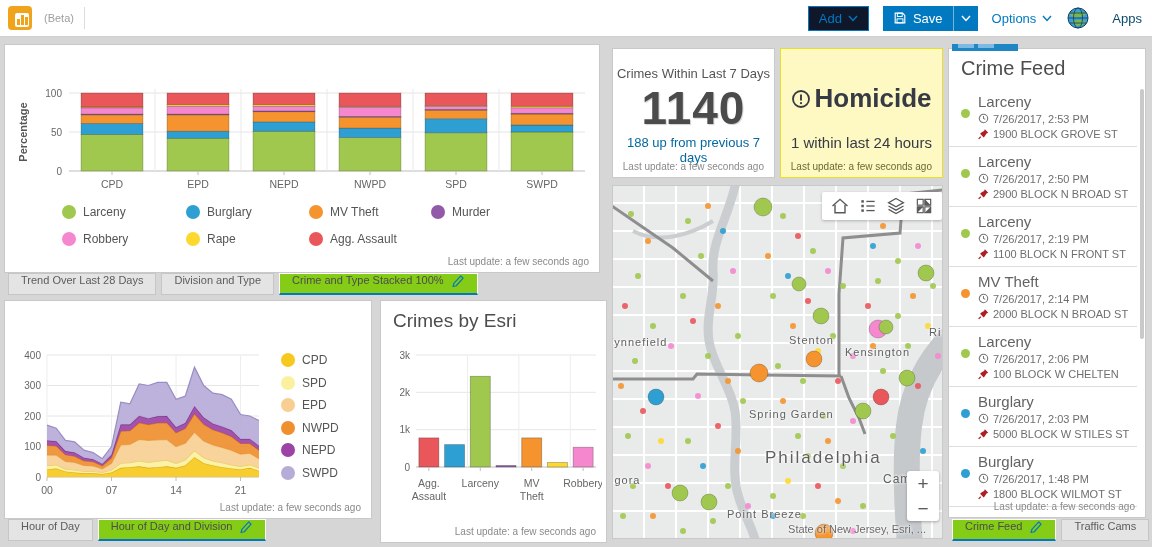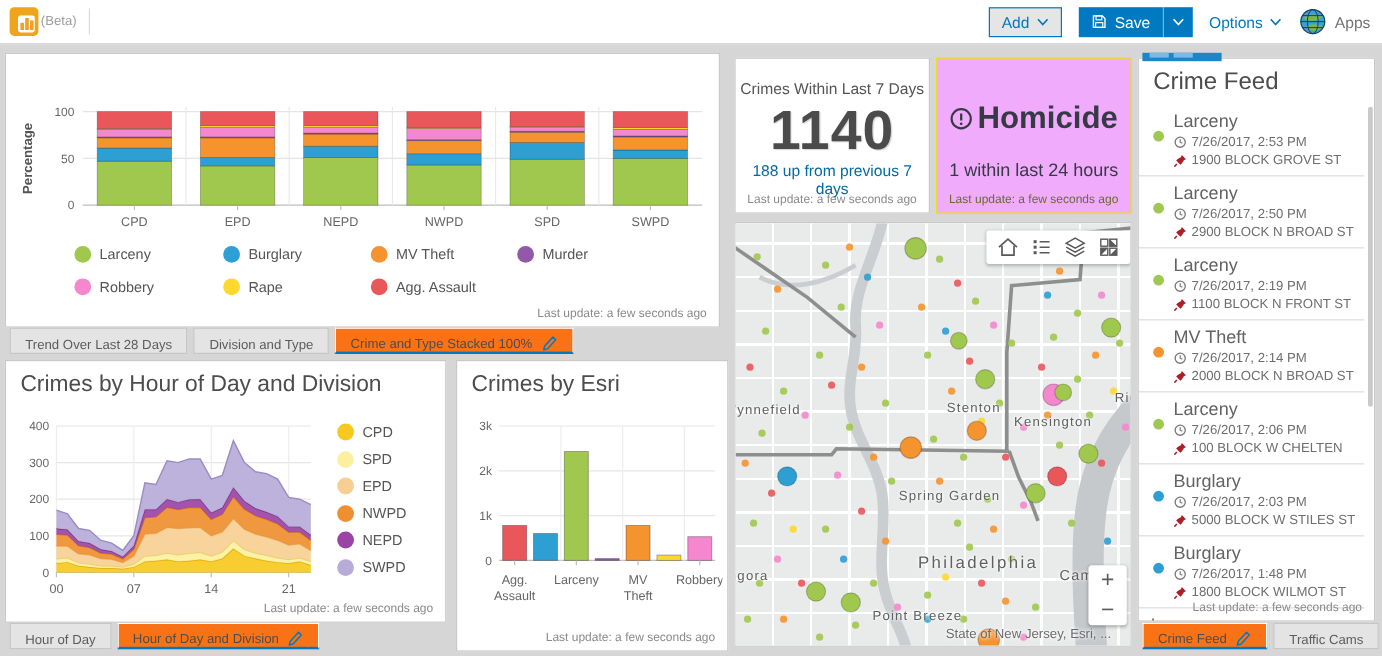--- a/index.html
+++ b/index.html
@@ -4,47 +4,47 @@
 <style>
   html,body{margin:0;padding:0}
   body{width:1152px;height:547px;position:relative;overflow:hidden;background:#d6d6d6;
        font-family:"Liberation Sans",sans-serif;-webkit-font-smoothing:antialiased}
   
   #header{position:absolute;left:0;top:0;width:1152px;height:37px;background:#fff;
           border-bottom:1px solid #cfcfcf;display:flex;align-items:center;box-sizing:border-box}
   .logo{width:24px;height:24px;margin-left:8px;border-radius:4px;background:#f0a41c;position:relative;flex:none}
   .logo .inner{position:absolute;left:7px;top:7px;right:3px;bottom:3px;background:#fff;border-radius:2px}
   .logo .b{position:absolute;bottom:5px;width:3px;background:#f0a41c}
-  .beta{font-size:11px;color:#9e9e9e;margin:0 10px 0 2px}
+  .beta{font-size:11px;color:#9e9e9e;margin:0 10px 0 12px}
   .hdr-divider{width:1px;height:22px;background:#dcdcdc;margin-right:12px}
   .hdr-title{font-size:13.5px;color:#4d4d4d}
   #hdr-right{margin-left:auto;display:flex;align-items:center;gap:14px;padding-right:10px}
   .btn-outline{display:flex;align-items:center;gap:6px;border:1px solid #0079c1;color:#0079c1;
-               font-size:13px;padding:4px 10px;background:#e5e5e5;cursor:pointer}
+               font-size:13px;padding:4px 10px;background:#0f172a;cursor:pointer}
   .btn-split{display:flex;align-items:stretch;background:#0079c1;color:#fff;font-size:13px;cursor:pointer}
   .btn-split .main{display:flex;align-items:center;gap:6px;padding:5px 10px}
   .btn-split .caret{display:flex;align-items:center;padding:0 7px;border-left:1px solid rgba(255,255,255,.45)}
   .link-btn{display:flex;align-items:center;gap:6px;color:#0079c1;font-size:13px;cursor:pointer}
-  .apps{display:flex;align-items:center;gap:6px;color:#737373;font-size:13px;cursor:pointer}
+  .apps{display:flex;align-items:center;gap:22px;color:#0c4a6e;font-size:13px;cursor:pointer}
   
   .panel{position:absolute;background:#fff;border:1px solid #c9c9c9;box-sizing:border-box}
   .panel-title{font-size:19px;color:#4d4d4d;padding:9px 0 0 12px;white-space:nowrap}
   .last-update{position:absolute;right:10px;bottom:5px;font-size:10px;color:#8a8a8a;white-space:nowrap}
   
   .tabs{position:absolute;display:flex;gap:5px;height:22px;z-index:5}
-  .tab{display:flex;align-items:flex-end;gap:7px;padding:0 12px;font-size:11px;color:#5c5c5c;
+  .tab{display:flex;align-items:flex-start;gap:7px;padding:0 12px;font-size:11px;color:#5c5c5c;
        background:#e4e4e4;border:1px solid #c6c6c6;cursor:pointer;white-space:nowrap;box-sizing:border-box}
-  .tab.active{background:#f97316;border-color:#fff;border-bottom:2px solid #0079c1;color:#4d4d4d}
+  .tab.active{background:#84cc16;border-color:#fff;border-bottom:2px solid #0079c1;color:#4d4d4d}
   
   .ind{display:flex;flex-direction:column;align-items:center;text-align:center}
   .ind-title{font-size:13px;color:#555;margin-top:17px}
   .ind-value{font-size:46px;font-weight:700;color:#4b4b4b;letter-spacing:1px;line-height:54px;
              text-shadow:1px 1px 1px rgba(0,0,0,.18)}
   .ind-sub{font-size:13px;color:#0369a1}
-  #panel-homicide{background:#f0abfc;border-color:#e8df2a}
+  #panel-homicide{background:#fef9c3;border-color:#e8df2a}
   .hom-row{display:flex;align-items:center;gap:3px;margin-top:34px}
   .hom-title{font-size:26px;font-weight:700;color:#363a45}
   .hom-sub{font-size:15px;color:#363a45;margin-top:20px}
   #panel-homicide .last-update{color:#6a6a35}
   
   .legend-grid{position:absolute;left:57px;top:160px;display:grid;grid-template-columns:124px 123px 122px auto;
                row-gap:13px;font-size:12px;color:#555}
   .legend-item{display:flex;align-items:center;gap:7px}
   .ldot{width:14px;height:14px;border-radius:50%;flex:none}
   .legend-col{position:absolute;display:flex;flex-direction:column;gap:8.5px;font-size:12px;color:#555}
@@ -244,21 +244,20 @@
     </div>
     <div class="tab active">
       <span>Crime and Type Stacked 100%</span>
       <svg width="14" height="14" viewBox="0 0 16 16">
         <path d="M11.2 2.2 l2.6 2.6 L6 13.4 l-3.6.9.9-3.6z" fill="none" stroke="#0079c1" stroke-width="1.4" stroke-linejoin="round"></path>
       </svg>
     </div>
   </div>
 
 <div class="panel" id="panel-hour" style="left:4px;top:300px;width:368px;height:219px">
-  <div class="panel-title">Crimes by Hour of Day and Division</div>
   <svg id="chart-area" width="256" height="162" viewBox="0 0 256 162" style="position:absolute;left:8px;top:44px">
       <text x="28" y="135.5" font-size="10" text-anchor="end" fill="#666">0</text>
       <line x1="34" y1="101.5" x2="246" y2="101.5" stroke="#e6e6e6"></line>
       <text x="28" y="105" font-size="10" text-anchor="end" fill="#666">100</text>
       <line x1="34" y1="71" x2="246" y2="71" stroke="#e6e6e6"></line>
       <text x="28" y="74.5" font-size="10" text-anchor="end" fill="#666">200</text>
       <line x1="34" y1="40.5" x2="246" y2="40.5" stroke="#e6e6e6"></line>
       <text x="28" y="44" font-size="10" text-anchor="end" fill="#666">300</text>
       <line x1="34" y1="10" x2="246" y2="10" stroke="#e6e6e6"></line>
       <text x="28" y="13.5" font-size="10" text-anchor="end" fill="#666">400</text>
@@ -498,21 +497,21 @@
         <circle cx="96" cy="316" r="8" fill="#a0c84e" stroke="rgba(0,0,0,.2)" stroke-width="1"></circle>
         <circle cx="211" cy="347" r="9" fill="#f5932e" stroke="rgba(0,0,0,.2)" stroke-width="1"></circle>
       </g>
   </svg>
   <div id="map-labels">
       <span class="map-label" style="left: -10px; top: 150px; font-size: 11px;">Wynnefield</span>
       <span class="map-label" style="left: 176px; top: 148px; font-size: 11px;">Stenton</span>
       <span class="map-label" style="left: 232px; top: 160px; font-size: 11px;">Kensington</span>
       <span class="map-label" style="left: 316px; top: 140px; font-size: 11px;">Richmond</span>
       <span class="map-label" style="left: 136px; top: 222px; font-size: 11px;">Spring Garden</span>
-      <span class="map-label" style="left: 152px; top: 274px; font-size: 14px; letter-spacing: 2px;">Philadelphia</span>
+      <span class="map-label" style="left: 152px; top: 262px; font-size: 17px; letter-spacing: 2px;">Philadelphia</span>
       <span class="map-label" style="left: 270px; top: 286px; font-size: 12px;">Camden</span>
       <span class="map-label" style="left: 114px; top: 322px; font-size: 11px;">Point Breeze</span>
       <span class="map-label" style="left: -14px; top: 288px; font-size: 11px;">Angora</span>
     </div>
   <div class="map-ctrl">
     <span>
       <svg width="20" height="20" viewBox="0 0 24 24">
         <polyline points="3,12 12,4 21,12" fill="none" stroke="#595959" stroke-width="1.7"></polyline>
         <polyline points="6,10.5 6,20 18,20 18,10.5" fill="none" stroke="#595959" stroke-width="1.7"></polyline>
       </svg>

